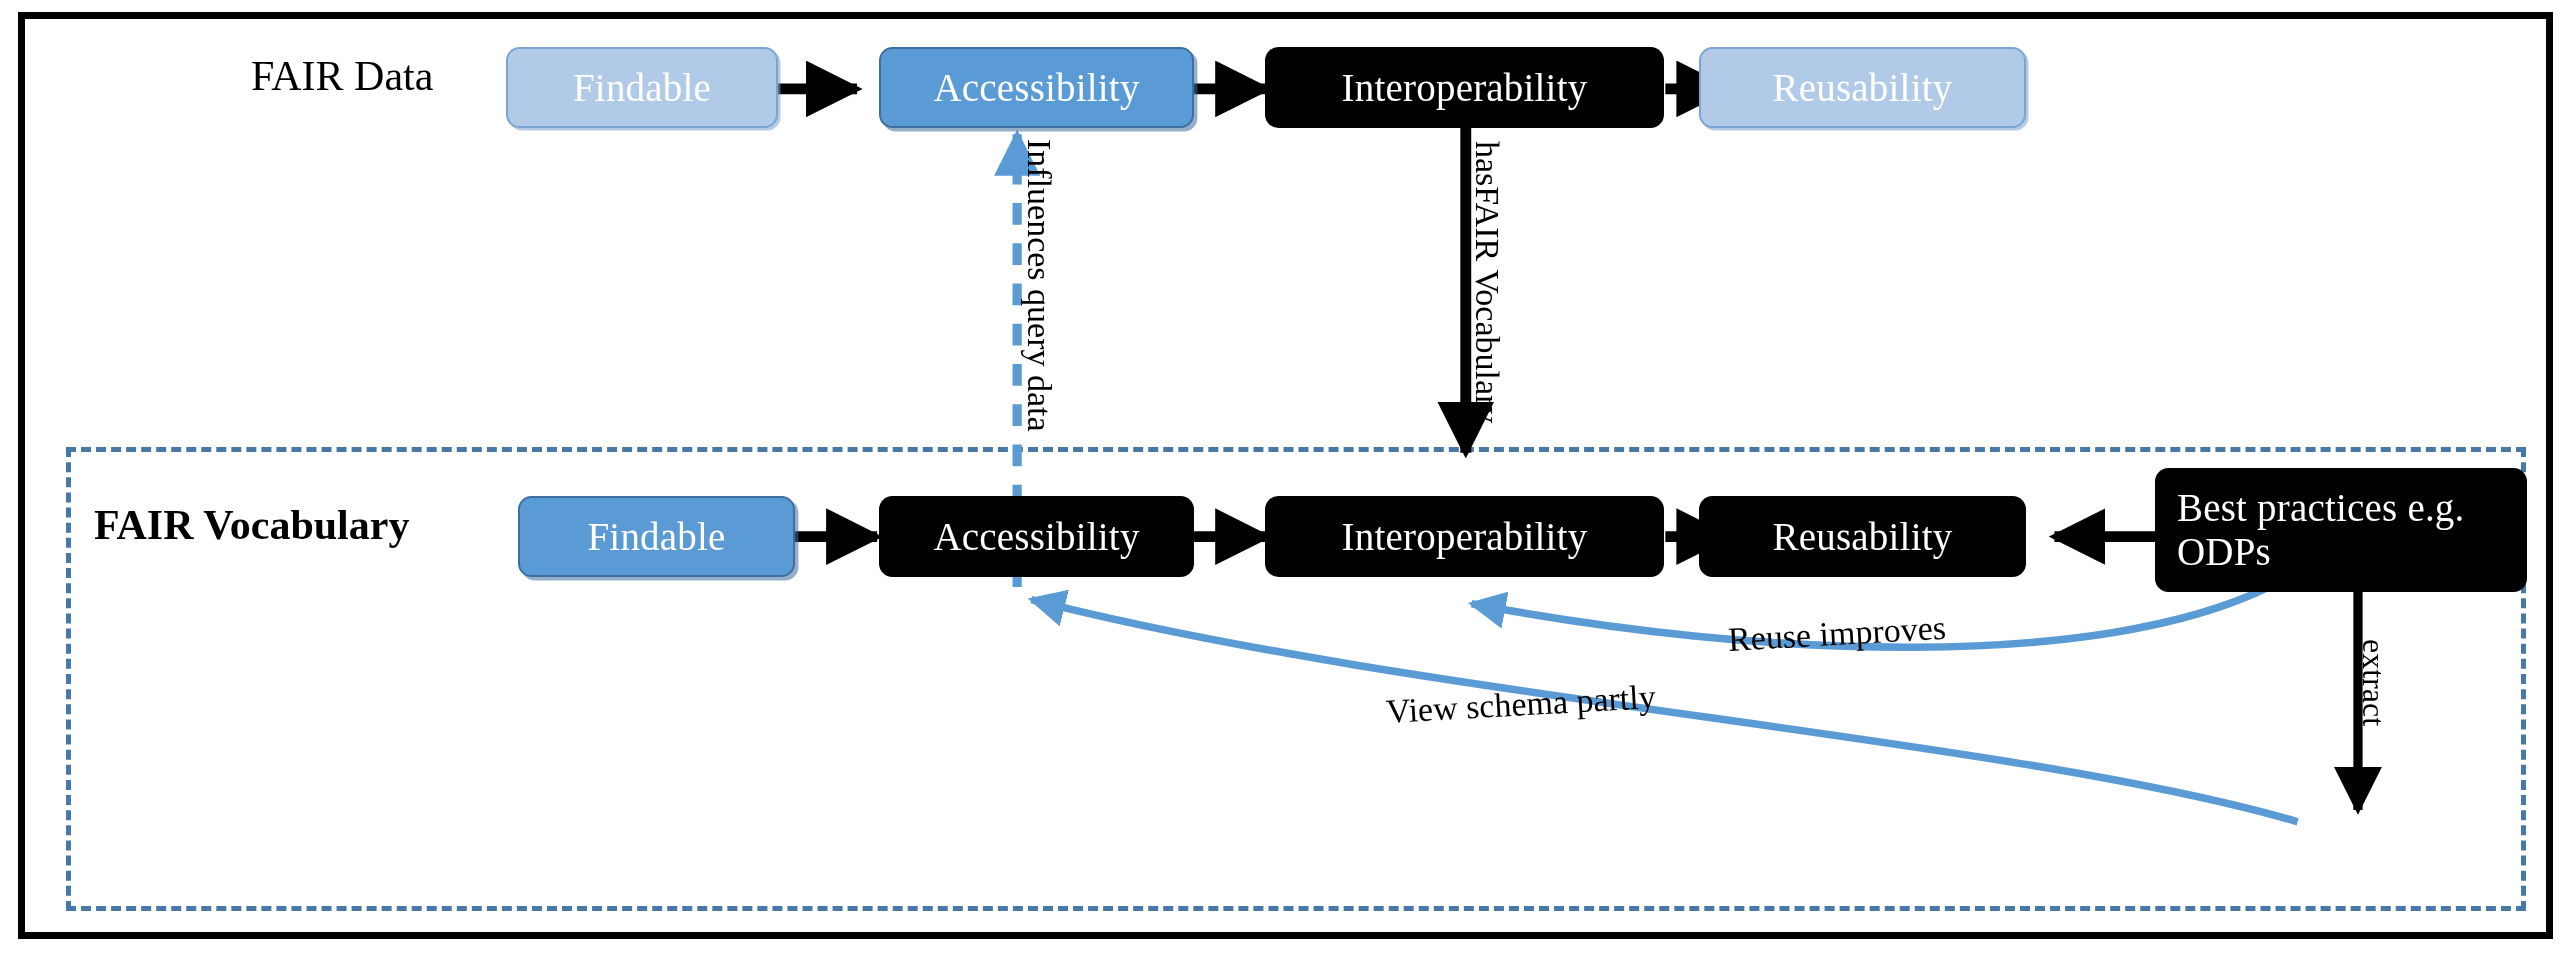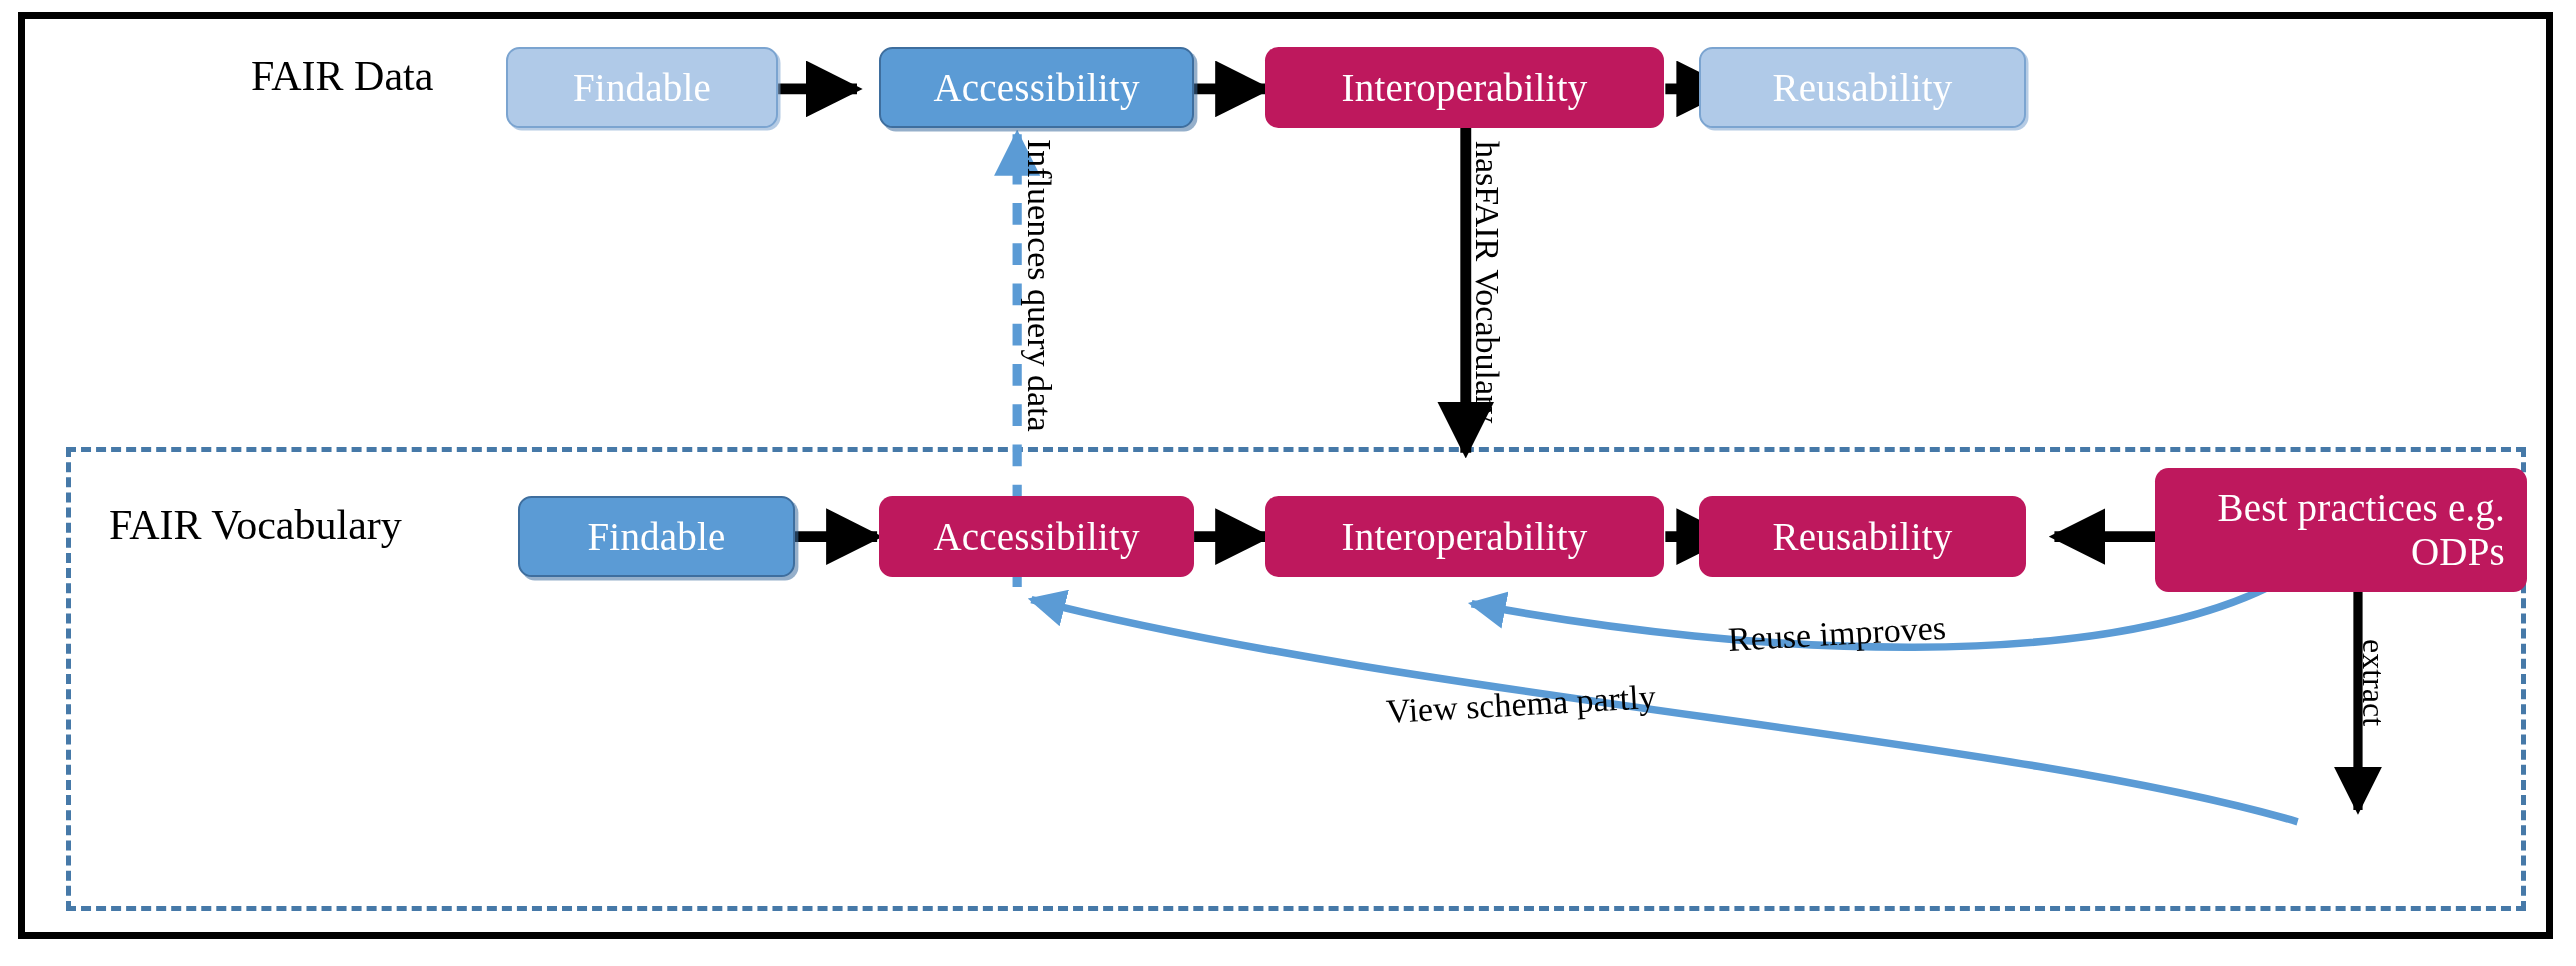--- a/index.html
+++ b/index.html
@@ -49,38 +49,38 @@
     pointer-events: none;
   }
   
   .node {
     position: absolute;
     box-sizing: border-box;
     border-radius: 13.4px;
     display: flex;
     align-items: center;
     justify-content: center;
-    text-align: right;
+    text-align: left;
     color: #ffffff;
     line-height: 1.12;
     font-size: 39px;
     letter-spacing: 0.2px;
   }
   .node.light-blue {
     background: #B0CAE8;
     border: 2.5px solid #7BA4D0;
     box-shadow: 2.5px 2.5px 0 rgba(120,160,205,0.55);
   }
   .node.blue {
     background: #5B9BD5;
     border: 2.5px solid #3E6E9E;
     box-shadow: 3.4px 3.4px 0 rgba(62,110,158,0.55);
   }
   .node.orange {
-    background: #be185d;
+    background: #000000;
     border: none;
   }
   
   .row-label {
     position: absolute;
     color: #000000;
     font-size: 42px;
     white-space: nowrap;
   }
   
@@ -160,21 +160,21 @@
   <div class="row-label" style="left:231px; top:52px;margin-left:20px;">FAIR Data</div>
 
   <div class="node light-blue" style="left:506px; top:47px; width:272px; height:81px;">Findable</div>
 
   <div class="node blue" style="left:879px; top:47px; width:315px; height:81px;">Accessibility</div>
 
   <div class="node orange" style="left:1265px; top:47px; width:399px; height:81px;">Interoperability</div>
 
   <div class="node light-blue" style="left:1699px; top:47px; width:327px; height:81px;">Reusability</div>
 
-  <div class="row-label" style="left:109px; top:501px;">FAIR Vocabulary</div>
+  <div class="row-label" style="left:94px; top:501px;font-weight:bold;">FAIR Vocabulary</div>
 
   <div class="node blue" style="left:518px; top:496px; width:277px; height:81px;">Findable</div>
 
   <div class="node orange" style="left:879px; top:496px; width:315px; height:81px;">Accessibility</div>
 
   <div class="node orange" style="left:1265px; top:496px; width:399px; height:81px;">Interoperability</div>
 
   <div class="node orange" style="left:1699px; top:496px; width:327px; height:81px;">Reusability</div>
 
   <div class="node orange" style="left:2155px; top:468px; width:372px; height:124px; padding:0 22px;">Best practices e.g. ODPs</div>

